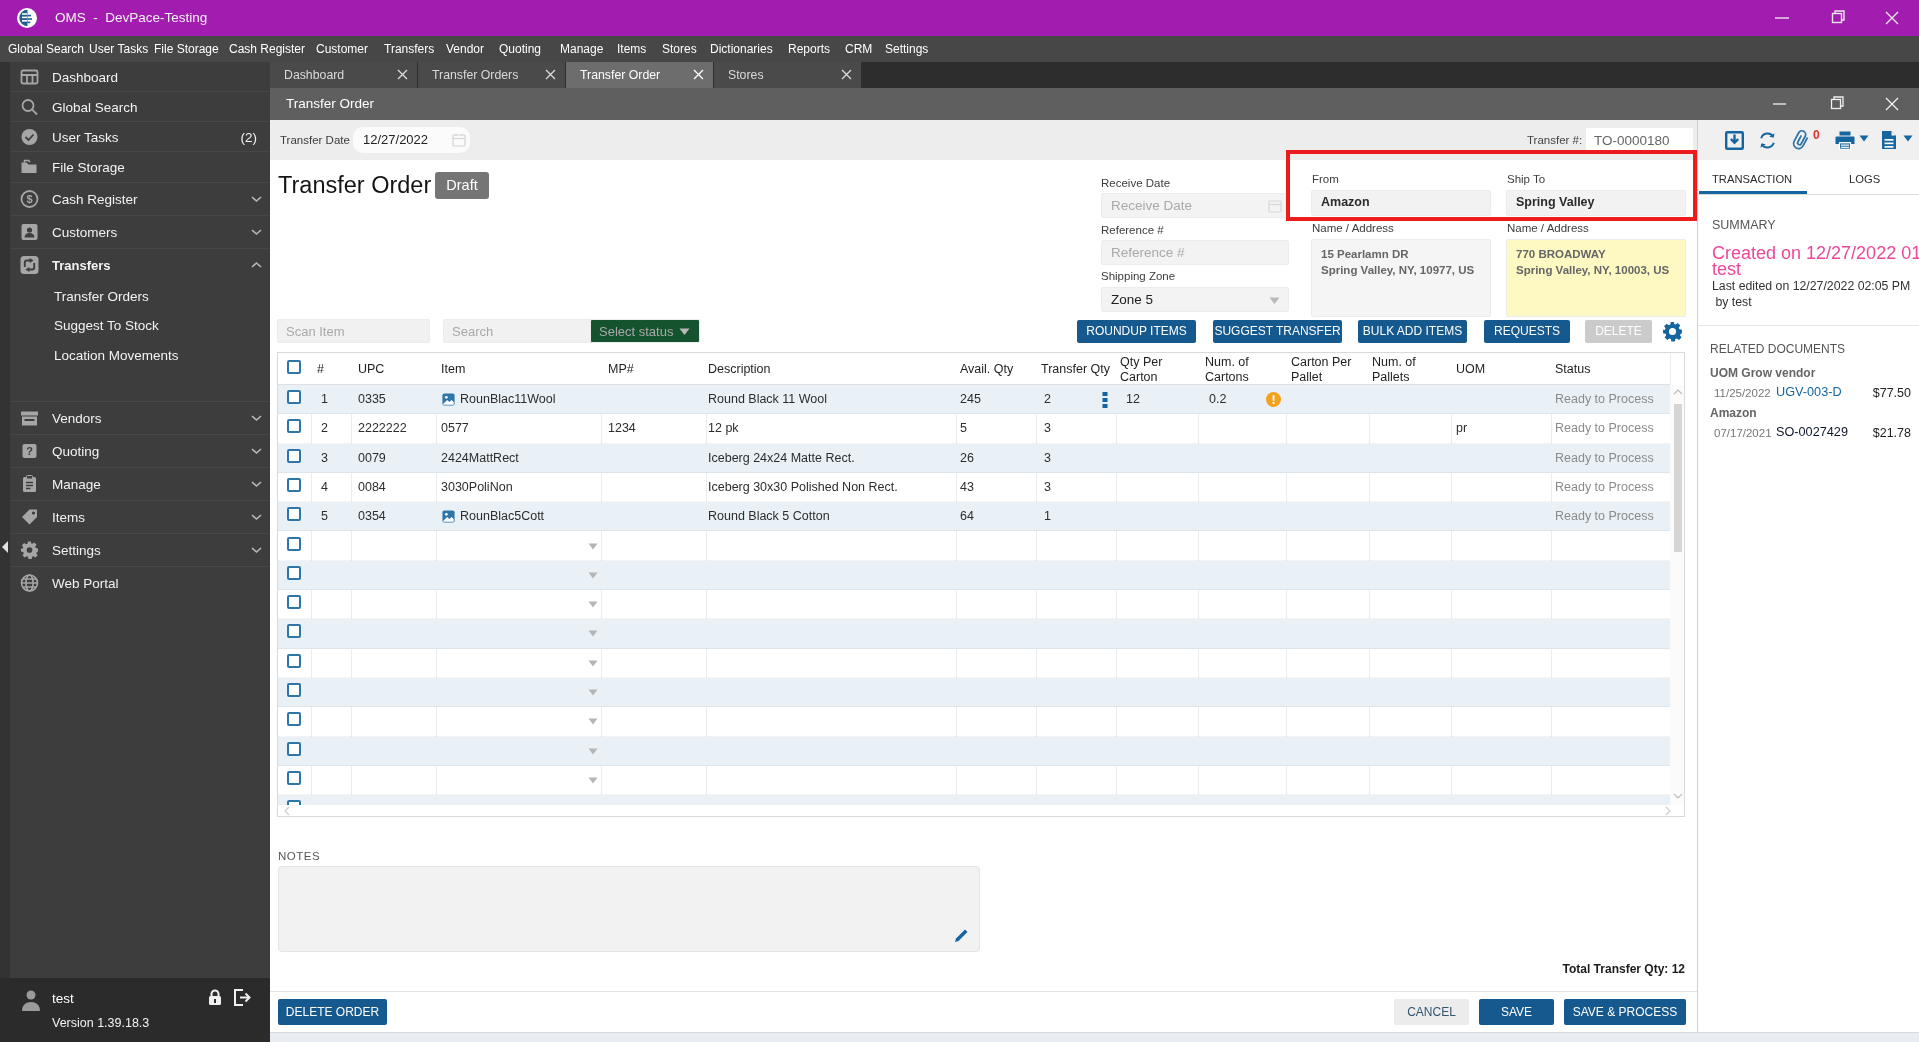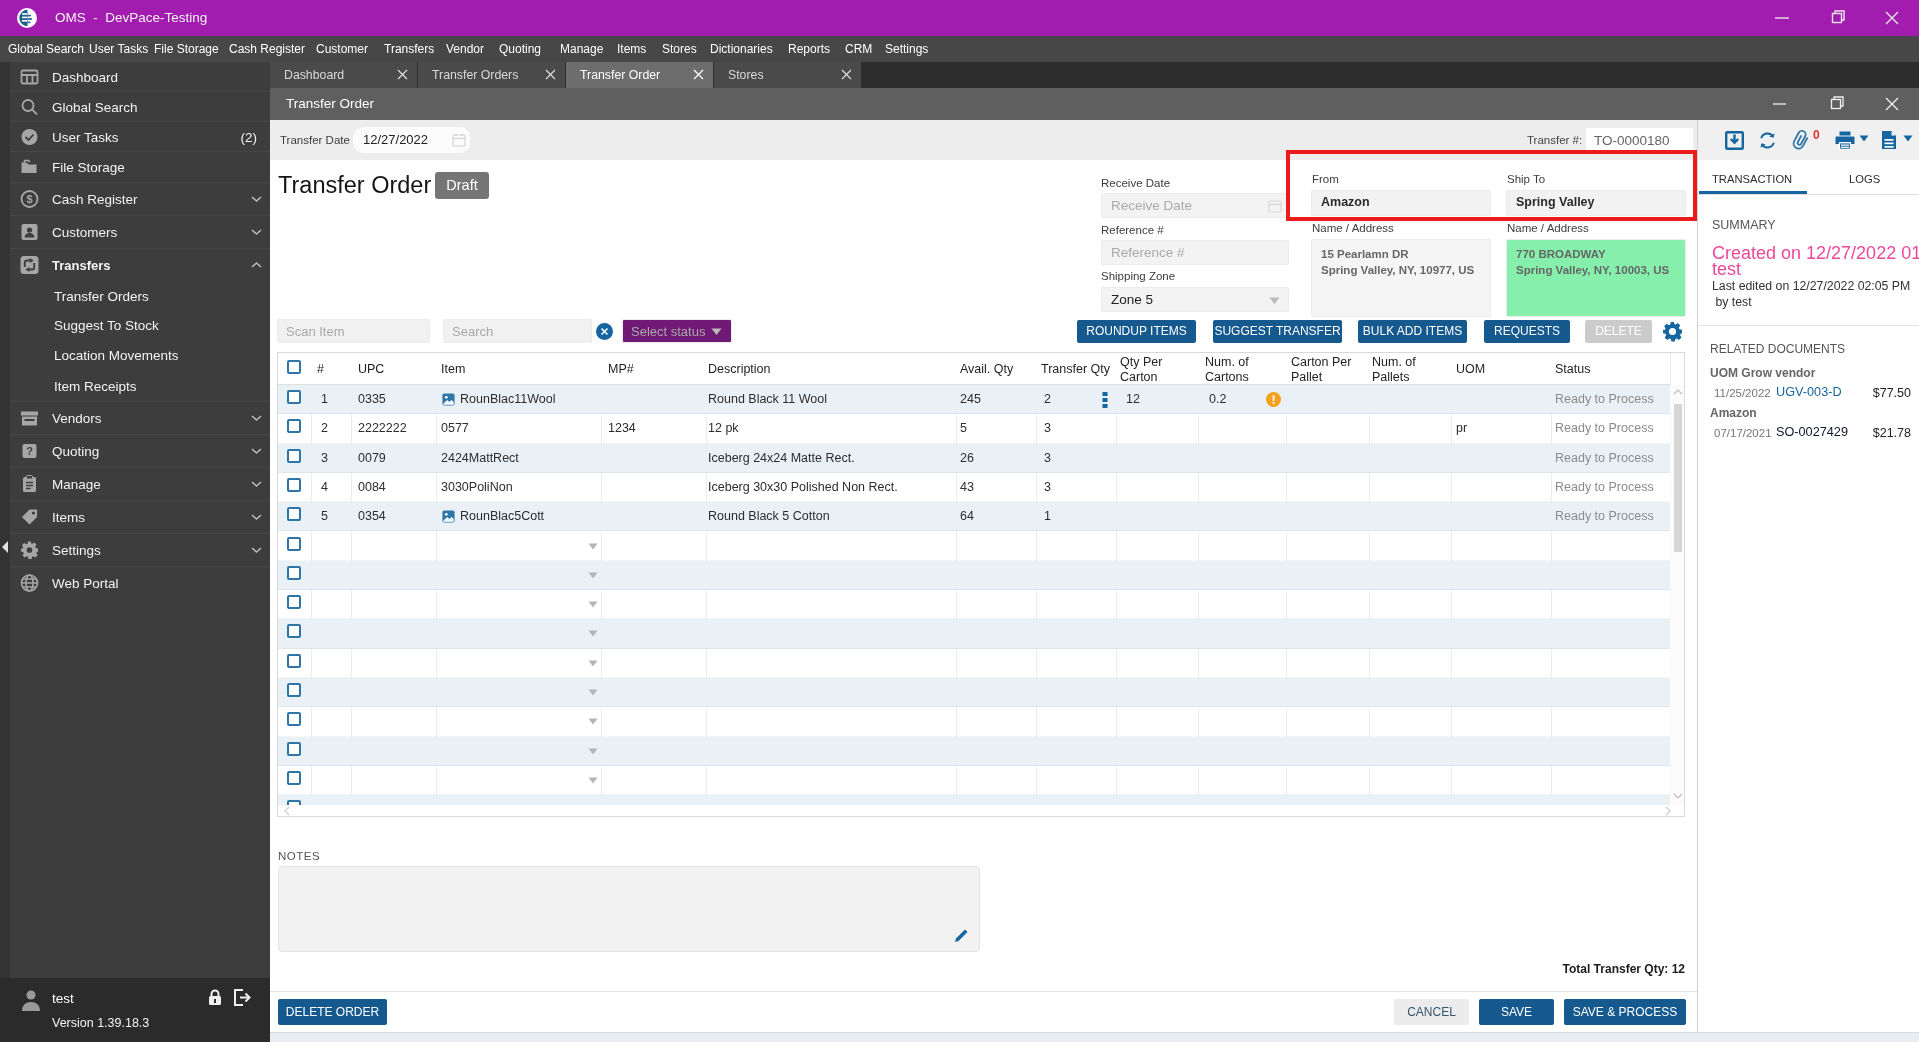--- a/index.html
+++ b/index.html
@@ -166,23 +166,20 @@
     </div>
   <div class="sub" style="top:219px;height:29px;">
       <span class="lbl">Transfer Orders</span>
     </div>
   <div class="sub" style="top:248px;height:30px;">
       <span class="lbl">Suggest To Stock</span>
     </div>
   <div class="sub" style="top:278px;height:30px;">
       <span class="lbl">Location Movements</span>
     </div>
-  <div class="sub" style="top:308px;height:31px;">
-      <span class="lbl">Item Receipts</span>
-    </div>
   <div class="srow" style="top:339px;height:33px;">
     <svg class="ico" viewBox="0 0 19 19">
         <rect x="2" y="8" width="15" height="9" fill="#a6a6a6"></rect>
         <rect x="1" y="3" width="17" height="4" fill="#a6a6a6"></rect>
         <rect x="4.5" y="10.5" width="10" height="2" fill="#3d3d3d"></rect>
       </svg>
     <span class="lbl">Vendors</span>
     <svg class="chev" viewBox="0 0 11 7">
         <path d="M1 1.5 L5.5 5.5 L10 1.5" fill="none" stroke="#b8b8b8" stroke-width="1.6"></path>
       </svg>
@@ -342,37 +339,37 @@
 <span class="fldlbl" style="left:1312px;top:222px;">Name / Address</span>
 <div class="fld" style="left:1311px;top:239px;width:180px;height:78px;background:#f5f5f5;">
   <div style="position:absolute;left:9px;top:7px;font-size:11.5px;font-weight:bold;color:#666;line-height:15.5px;white-space:nowrap;">15 Pearlamn DR<br>Spring Valley, NY, 10977, US</div>
 </div>
 
 <span class="fldlbl" style="left:1507px;top:173px;">Ship To</span>
 <div class="fld" style="left:1506px;top:190px;width:180px;height:26px;background:#f2f2f2;">
   <span style="position:absolute;left:9px;top:4px;font-size:12.5px;font-weight:bold;color:#2b2b2b;">Spring Valley</span>
 </div>
 <span class="fldlbl" style="left:1507px;top:222px;">Name / Address</span>
-<div class="fld" style="left:1506px;top:239px;width:180px;height:78px;background:#86efac;">
+<div class="fld" style="left:1506px;top:239px;width:180px;height:78px;background:#fef9c3;">
   <div style="position:absolute;left:9px;top:7px;font-size:11.5px;font-weight:bold;color:#666;line-height:15.5px;white-space:nowrap;">770 BROADWAY<br>Spring Valley, NY, 10003, US</div>
 </div>
 
 <div class="abs" style="left:1286px;top:150px;width:411px;height:71px;border:4px solid #ec1c1c;"></div>
 
 <div class="fld" style="left:277px;top:319px;width:153px;height:24px;background:#f1f1f1;">
   <span class="ph" style="position:absolute;left:8px;top:4px;font-size:13px;">Scan Item</span>
 </div>
 <div class="fld" style="left:443px;top:319px;width:149px;height:24px;background:#f1f1f1;">
   <span class="ph" style="position:absolute;left:8px;top:4px;font-size:13px;">Search</span>
 </div>
 <svg class="abs" style="left:596px;top:323px" width="17" height="17" viewBox="0 0 17 17">
     <circle cx="8.5" cy="8.5" r="8.5" fill="#1565a0"></circle>
     <path d="M5.5 5.5 L11.5 11.5 M11.5 5.5 L5.5 11.5" stroke="#fff" stroke-width="1.6"></path>
   </svg>
-<div class="fld" style="left:622px;top:319px;width:110px;height:24px;background:#701a75;">
+<div class="fld" style="left:590px;top:319px;width:110px;height:24px;background:#14532d;">
   <span class="ph" style="position:absolute;left:8px;top:4px;font-size:13px;">Select status</span>
   <svg style="position:absolute;right:9px;top:8px" width="11" height="8" viewBox="0 0 11 8">
       <path d="M0.5 0.5 L10.5 0.5 L5.5 7 Z" fill="#b9b9b9"></path>
     </svg>
 </div>
 <div class="blubtn" style="left:1077px;top:320px;width:119px;height:23px;line-height:23px;">ROUNDUP ITEMS</div>
 <div class="blubtn" style="left:1213px;top:320px;width:129px;height:23px;line-height:23px;">SUGGEST TRANSFER</div>
 <div class="blubtn" style="left:1358px;top:320px;width:109px;height:23px;line-height:23px;">BULK ADD ITEMS</div>
 <div class="blubtn" style="left:1484px;top:320px;width:86px;height:23px;line-height:23px;">REQUESTS</div>
 <div class="blubtn" style="left:1585px;top:320px;width:67px;height:23px;line-height:23px;background:#cbcbcb;">DELETE</div>

